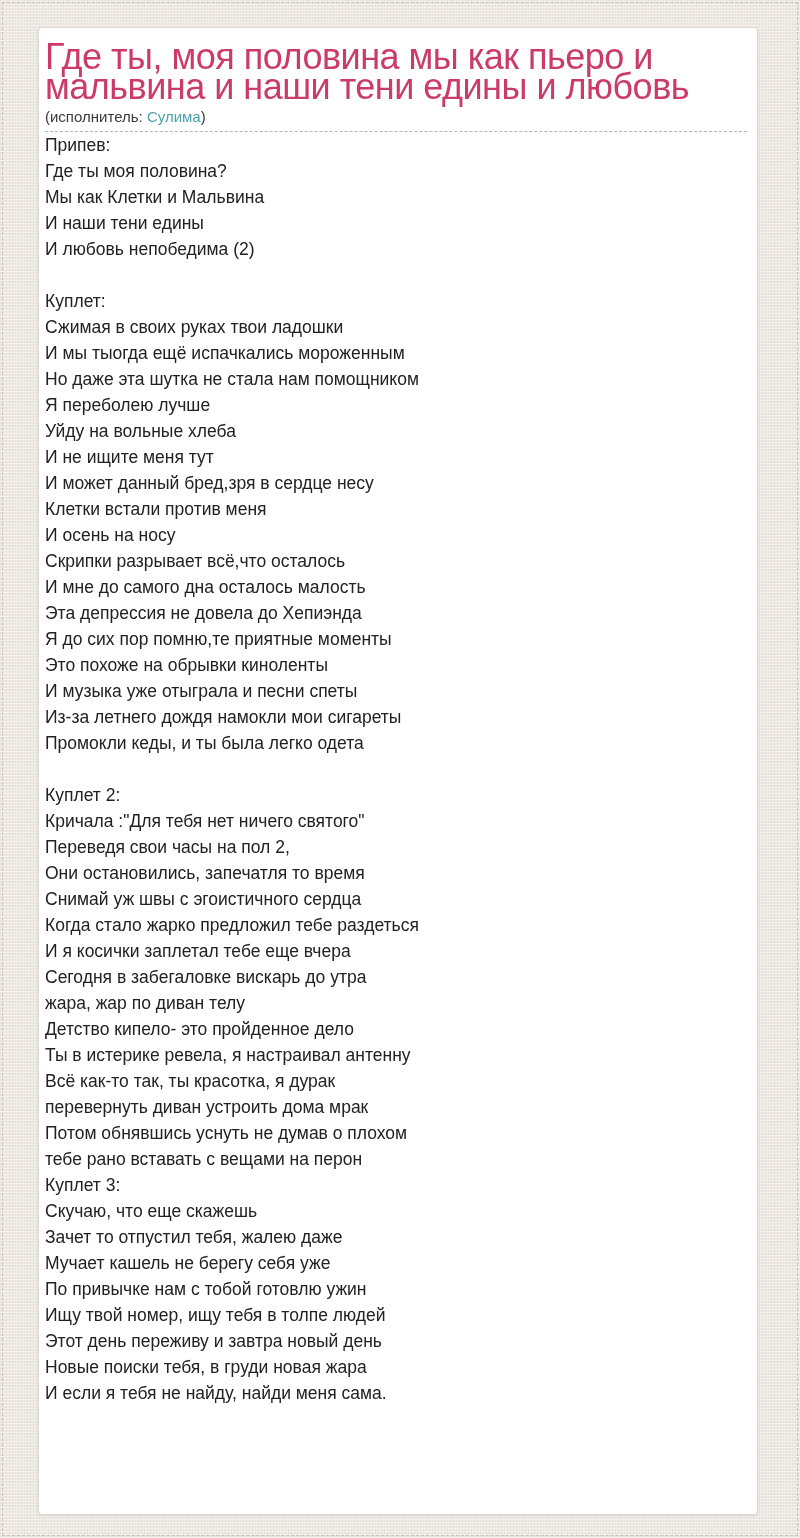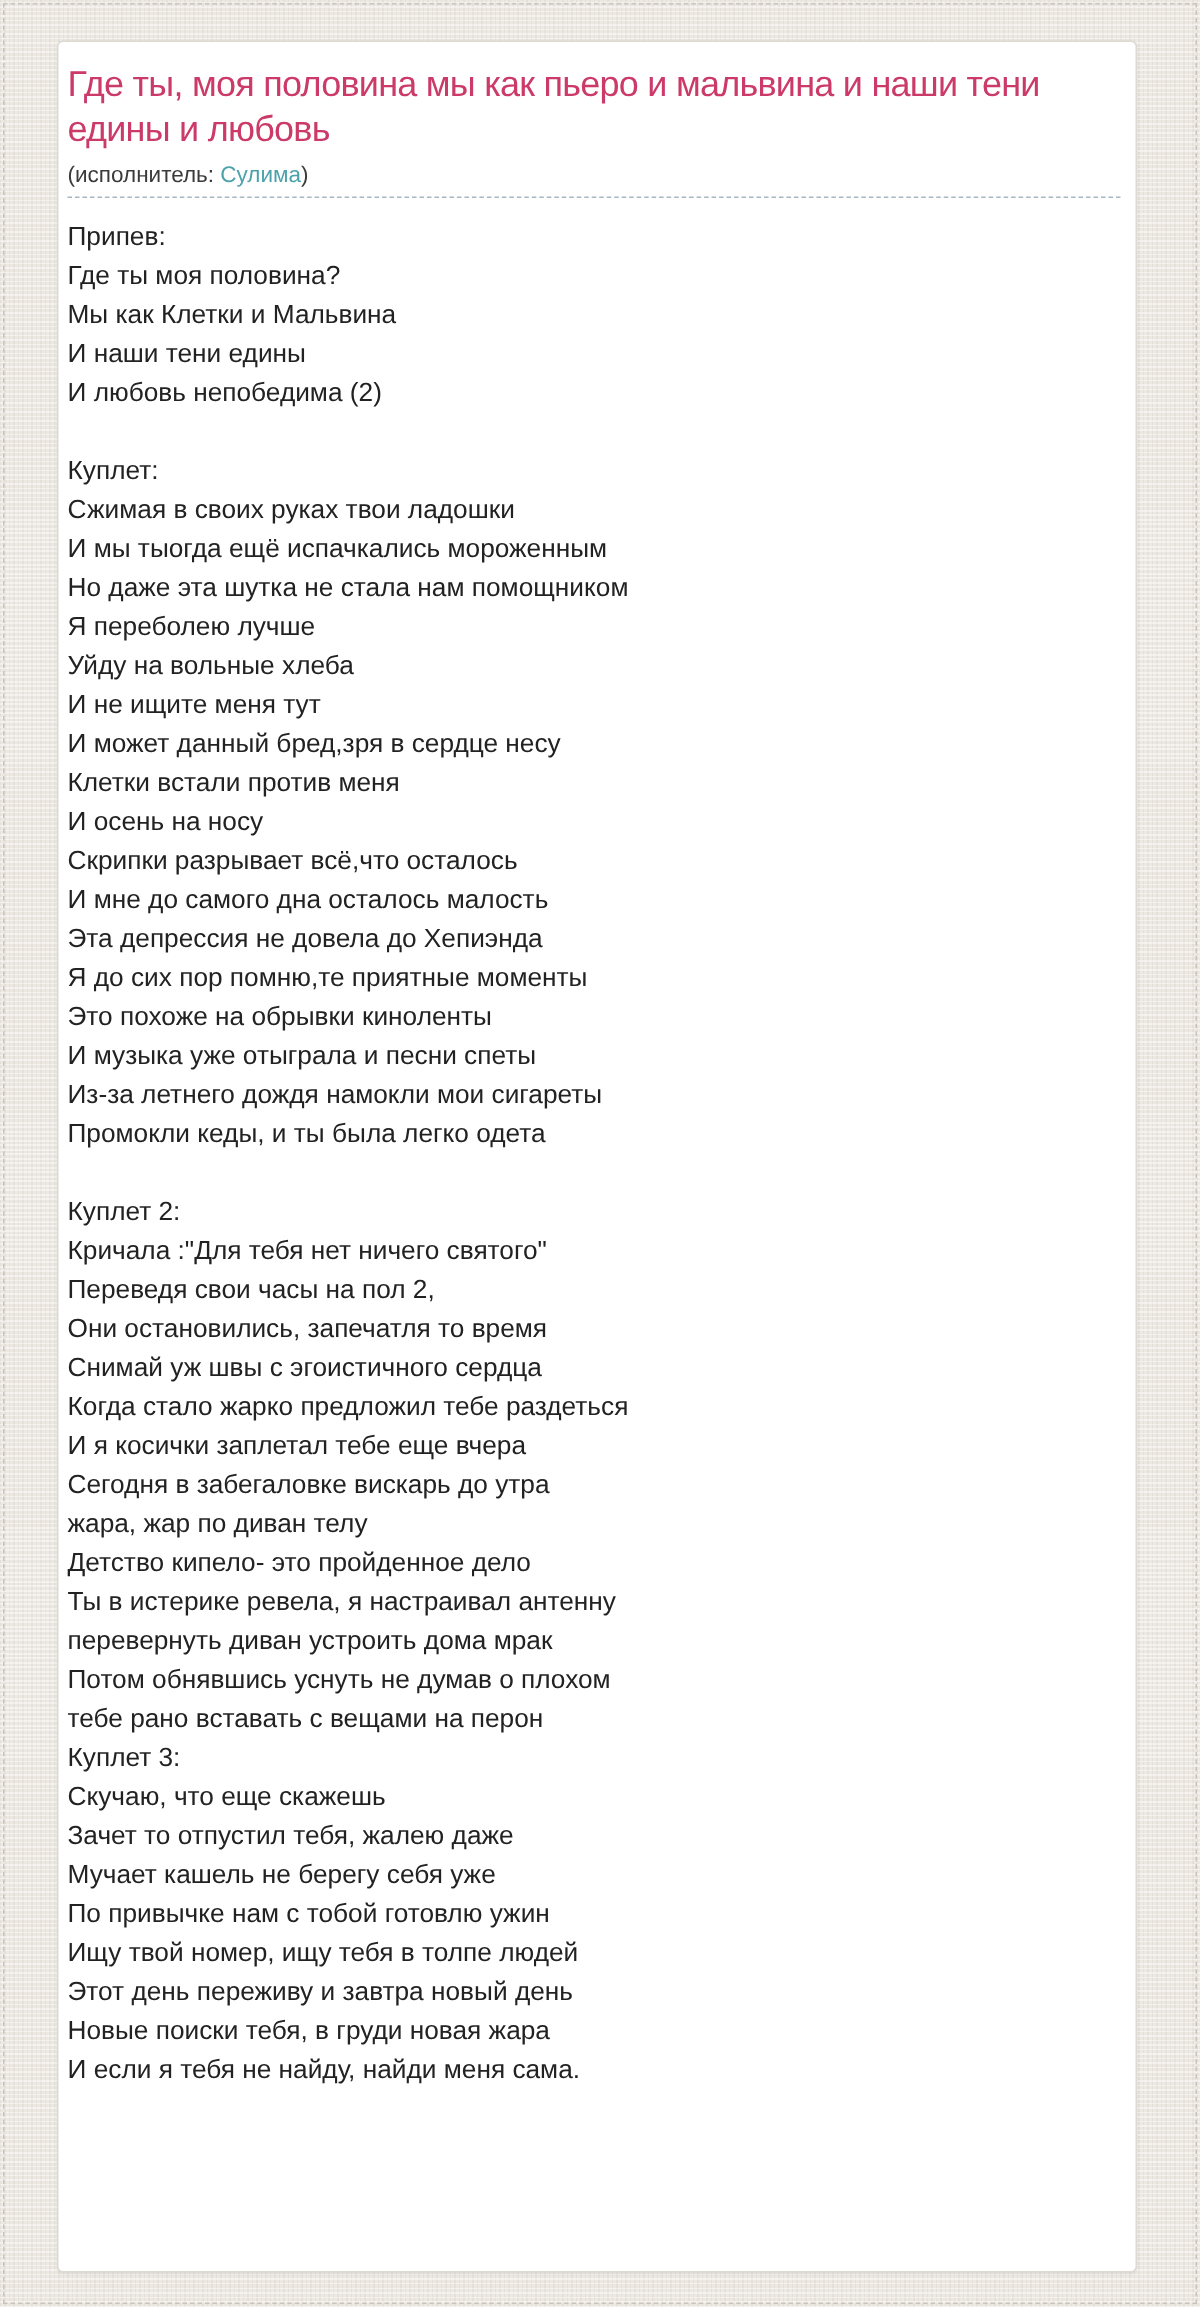--- a/index.html
+++ b/index.html
@@ -31,41 +31,40 @@
     height: 1488px;
     box-sizing: border-box;
     background: #ffffff;
     border: 1px solid #ddd9d3;
     border-radius: 4px;
     box-shadow: 0 1px 3px rgba(0,0,0,0.07);
     padding: 14px 10px 0 6px;
   }
   h1.song-title {
     margin: 0;
-    font-size: 24px;
+    font-size: 36px;
     line-height: 30px;
     font-weight: 400;
     letter-spacing: -0.5px;
     color: #cb3a68;
   }
   .artist-line {
     margin-top: 6px;
     font-size: 15px;
     line-height: 18px;
     color: #3a3a3a;
     padding-bottom: 5px;
     border-bottom: 1px dashed #a9b7c1;
   }
   .artist-link {
     color: #4ba2aa;
     text-decoration: none;
     cursor: pointer;
   }
   .lyrics {
-    margin-top: 12px;
     font-size: 17.5px;
     line-height: 26px;
     color: #222222;
   }
   .lyrics .line {
     white-space: pre;
   }
 </style>
 </head>
 <body>
@@ -110,20 +109,21 @@
       <div class="line">Кричала :"Для тебя нет ничего святого"</div>
       <div class="line">Переведя свои часы на пол 2,</div>
       <div class="line">Они остановились, запечатля то время</div>
       <div class="line">Снимай уж швы с эгоистичного сердца</div>
       <div class="line">Когда стало жарко предложил тебе раздеться</div>
       <div class="line">И я косички заплетал тебе еще вчера</div>
       <div class="line">Сегодня в забегаловке вискарь до утра</div>
       <div class="line">жара, жар по диван телу</div>
       <div class="line">Детство кипело- это пройденное дело</div>
       <div class="line">Ты в истерике ревела, я настраивал антенну</div>
+      <div class="line">Всё как-то так, ты красотка, я дурак</div>
       <div class="line">перевернуть диван устроить дома мрак</div>
       <div class="line">Потом обнявшись уснуть не думав о плохом</div>
       <div class="line">тебе рано вставать с вещами на перон</div>
       <div class="line">Куплет 3:</div>
       <div class="line">Скучаю, что еще скажешь</div>
       <div class="line">Зачет то отпустил тебя, жалею даже</div>
       <div class="line">Мучает кашель не берегу себя уже</div>
       <div class="line">По привычке нам с тобой готовлю ужин</div>
       <div class="line">Ищу твой номер, ищу тебя в толпе людей</div>
       <div class="line">Этот день переживу и завтра новый день</div>

